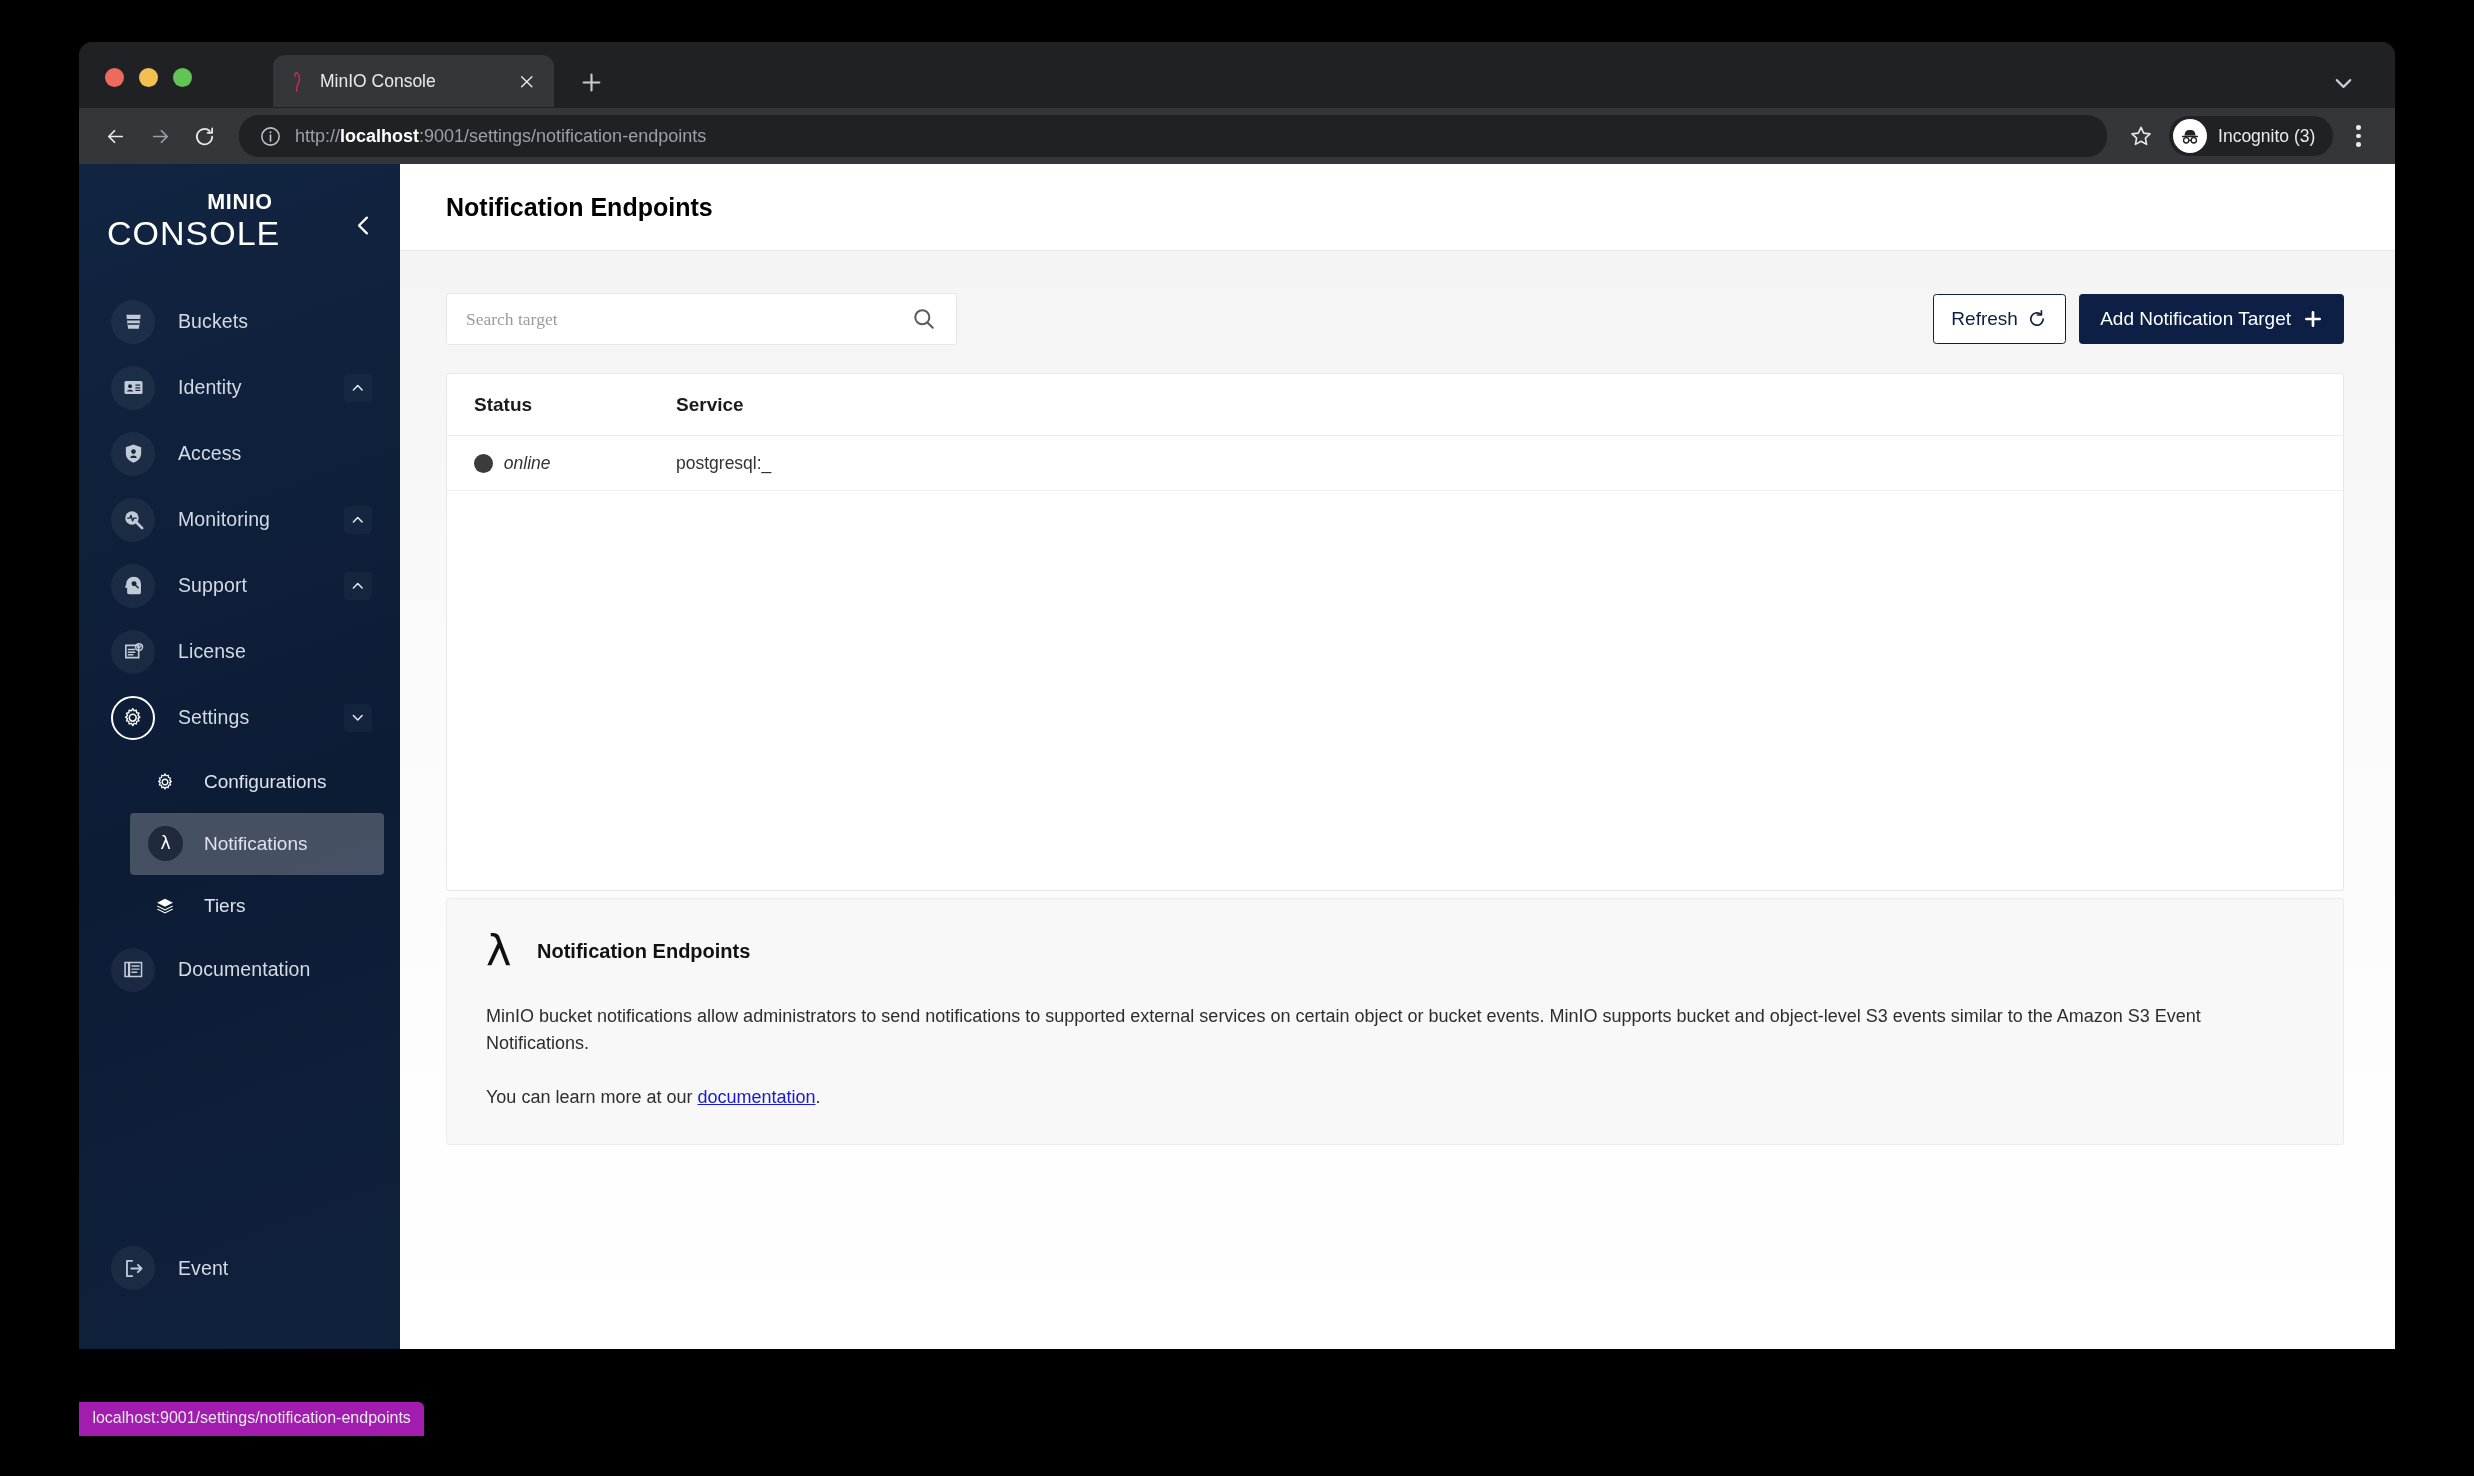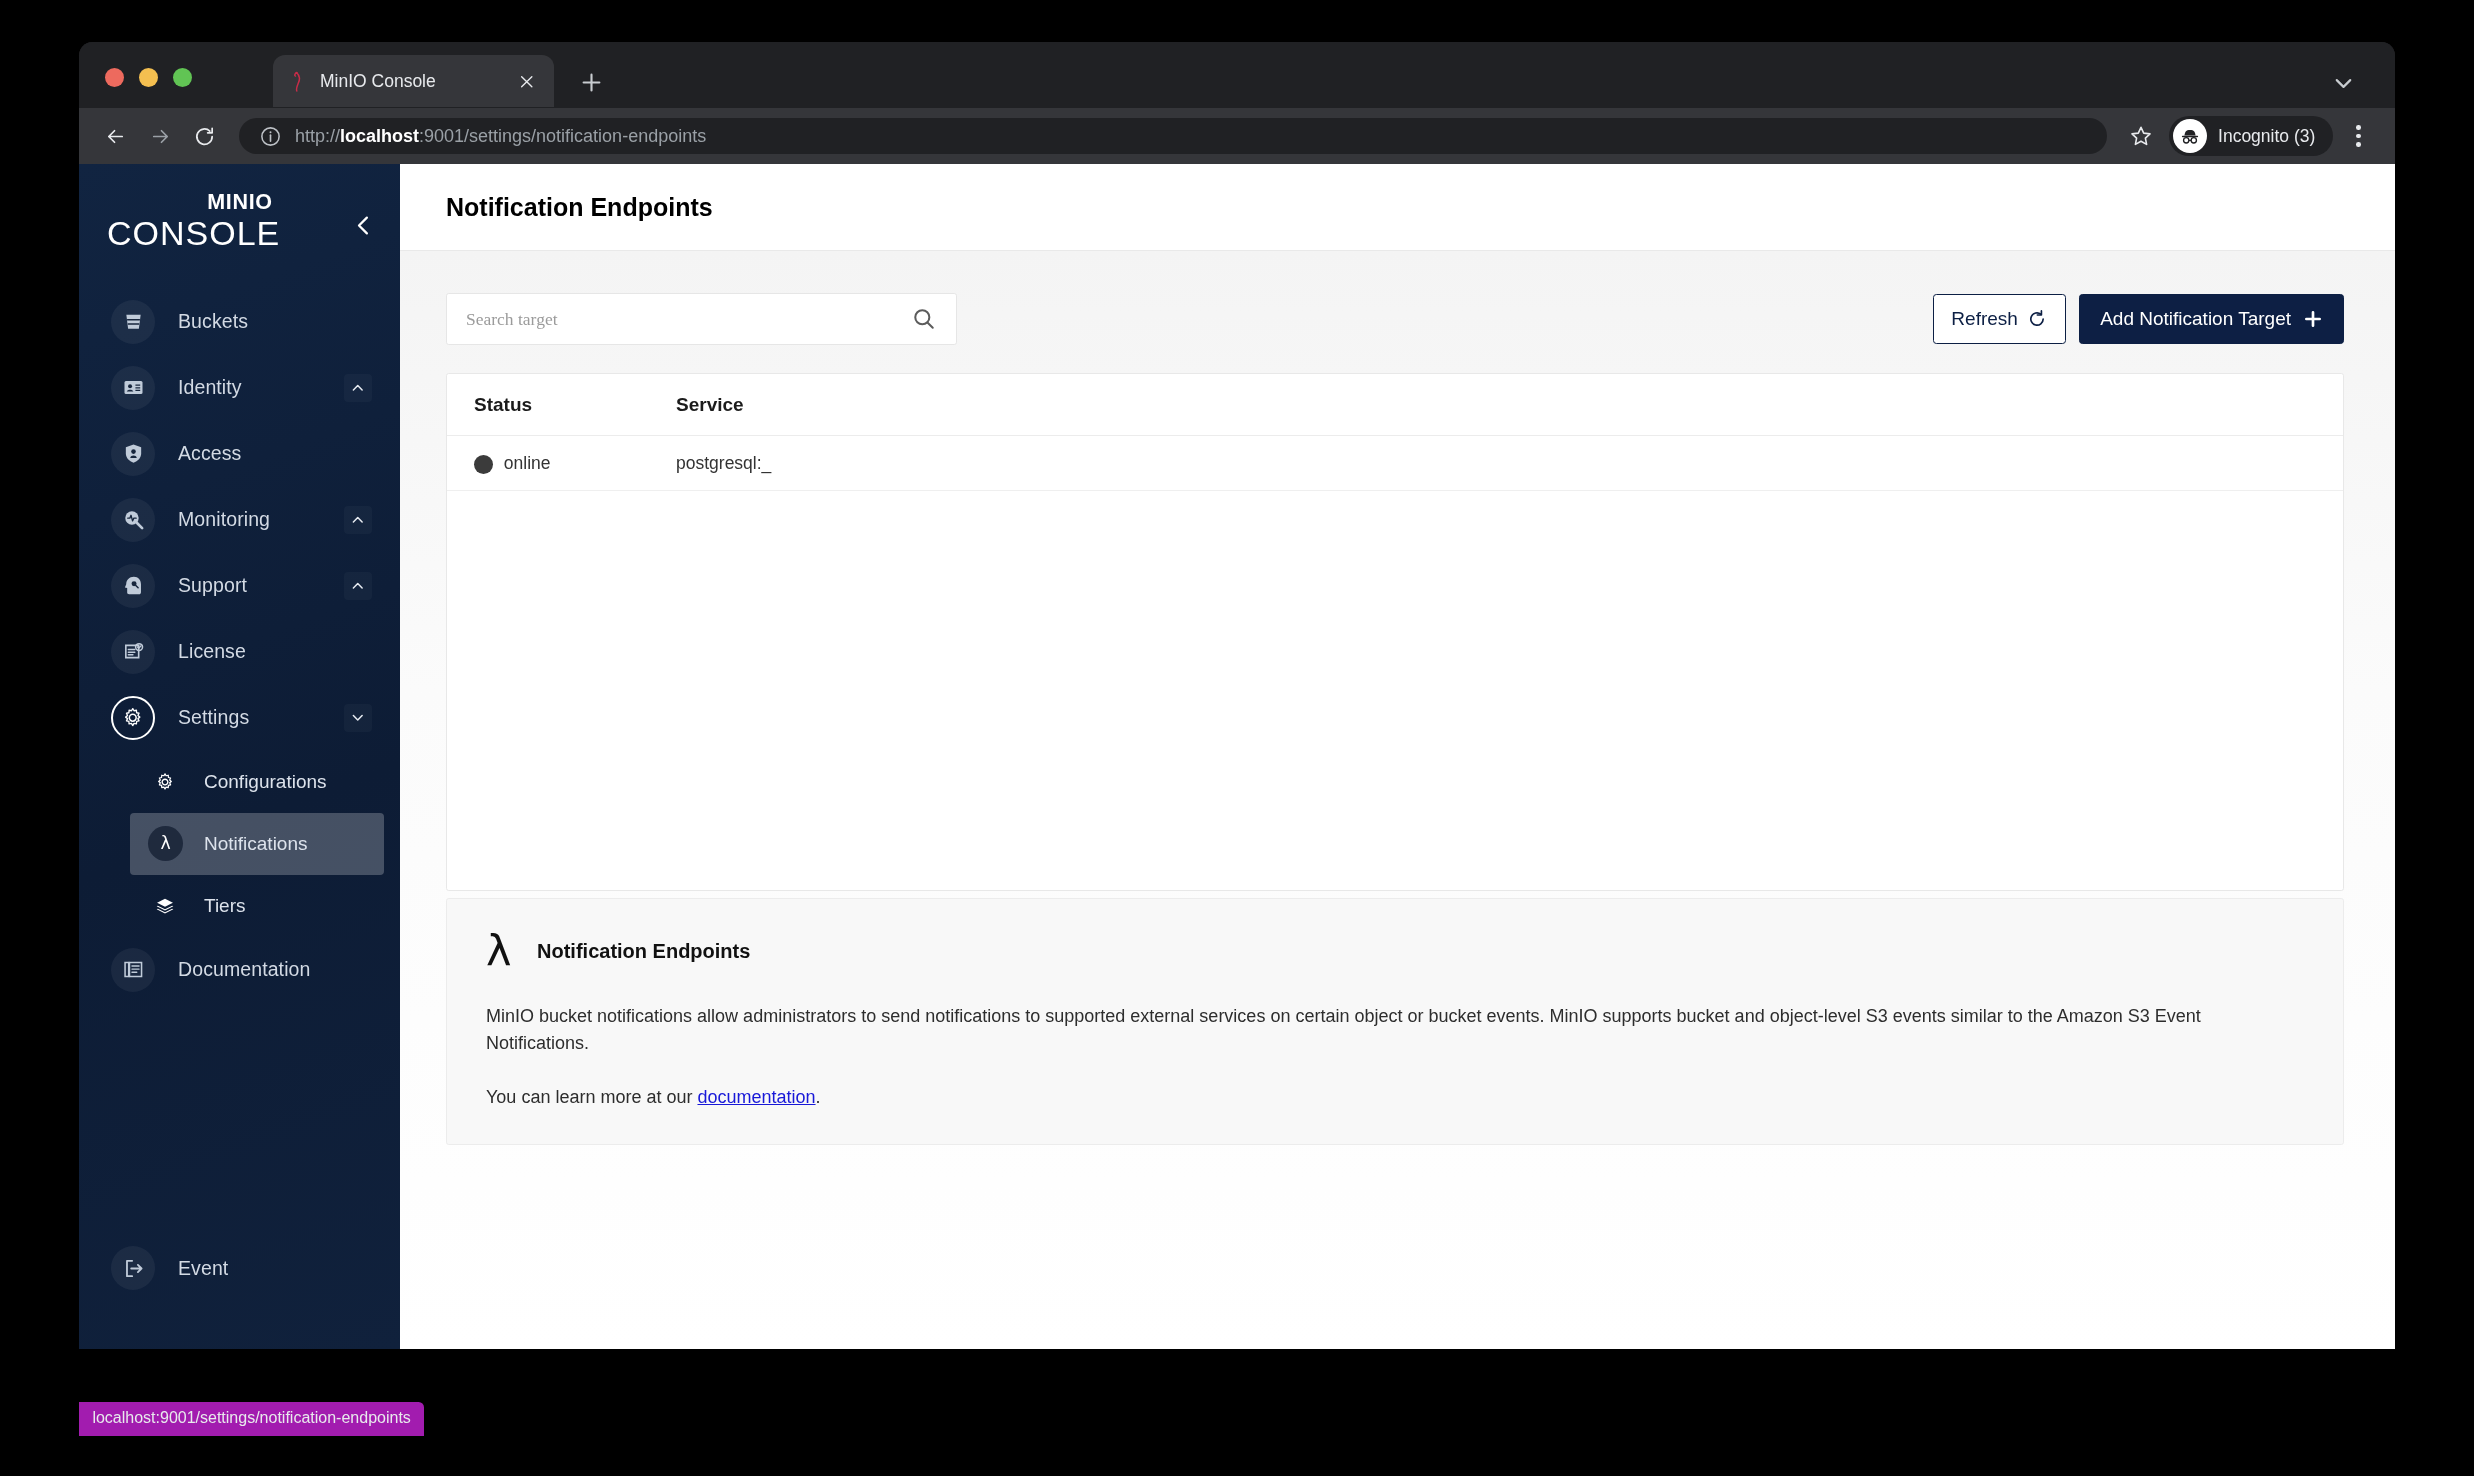--- a/index.html
+++ b/index.html
@@ -80,21 +80,21 @@
   }
   .nav-btn {
     width: 38px; height: 38px;
     display: flex; align-items: center; justify-content: center;
     color: #e8eaed;
     margin-right: 6.7px;
     border-radius: 50%;
   }
   #omnibox {
     flex: 1;
-    height: 36px;
+    height: 42px;
     background: #202124;
     border-radius: 20px;
     display: flex; align-items: center;
     padding: 0 20px;
     margin: 0 15px 0 8px;
   }
   .omnibox-icon { width: 23px; height: 23px; flex: 0 0 23px; color: #bdc1c6; margin-right: 13.4px; }
   #omnibox-url { font-size: 18px; color: #9aa0a6; white-space: nowrap; }
   #omnibox-url .host { color: #ffffff; font-weight: bold; }
   #star-button { width: 38px; height: 38px; display: flex; align-items:center; justify-content:center; color:#e8eaed; }
@@ -291,21 +291,21 @@
   .th { font-size: 19px; font-weight: bold; color: #1b1b1b; }
   .th.col-status { width: 202px; flex: 0 0 202px; }
   .th.col-service { flex: 1; }
   .table-row {
     display: flex; align-items: center;
     height: 55px;
     padding: 0 27px;
     border-bottom: 0.7px solid #efefef;
   }
   .td { font-size: 17.5px; color: #333333; }
-  .td.col-status { width: 202px; flex: 0 0 202px; display: flex; align-items: flex-end; gap: 10.8px; }
+  .td.col-status { width: 202px; flex: 0 0 202px; display: flex; align-items: center; gap: 10.8px; font-style: italic; }
   .td.col-service { flex: 1; }
   .status-dot { width: 19px; height: 19px; border-radius: 50%; background: #3b3b3b; flex: 0 0 19px; }
 
   #info-panel {
     margin-top: 6.7px;
     background: #f8f8f8;
     border: 0.7px solid #ececec;
     border-radius: 2.7px;
     padding: 31px 35px 36px 39px;
   }

